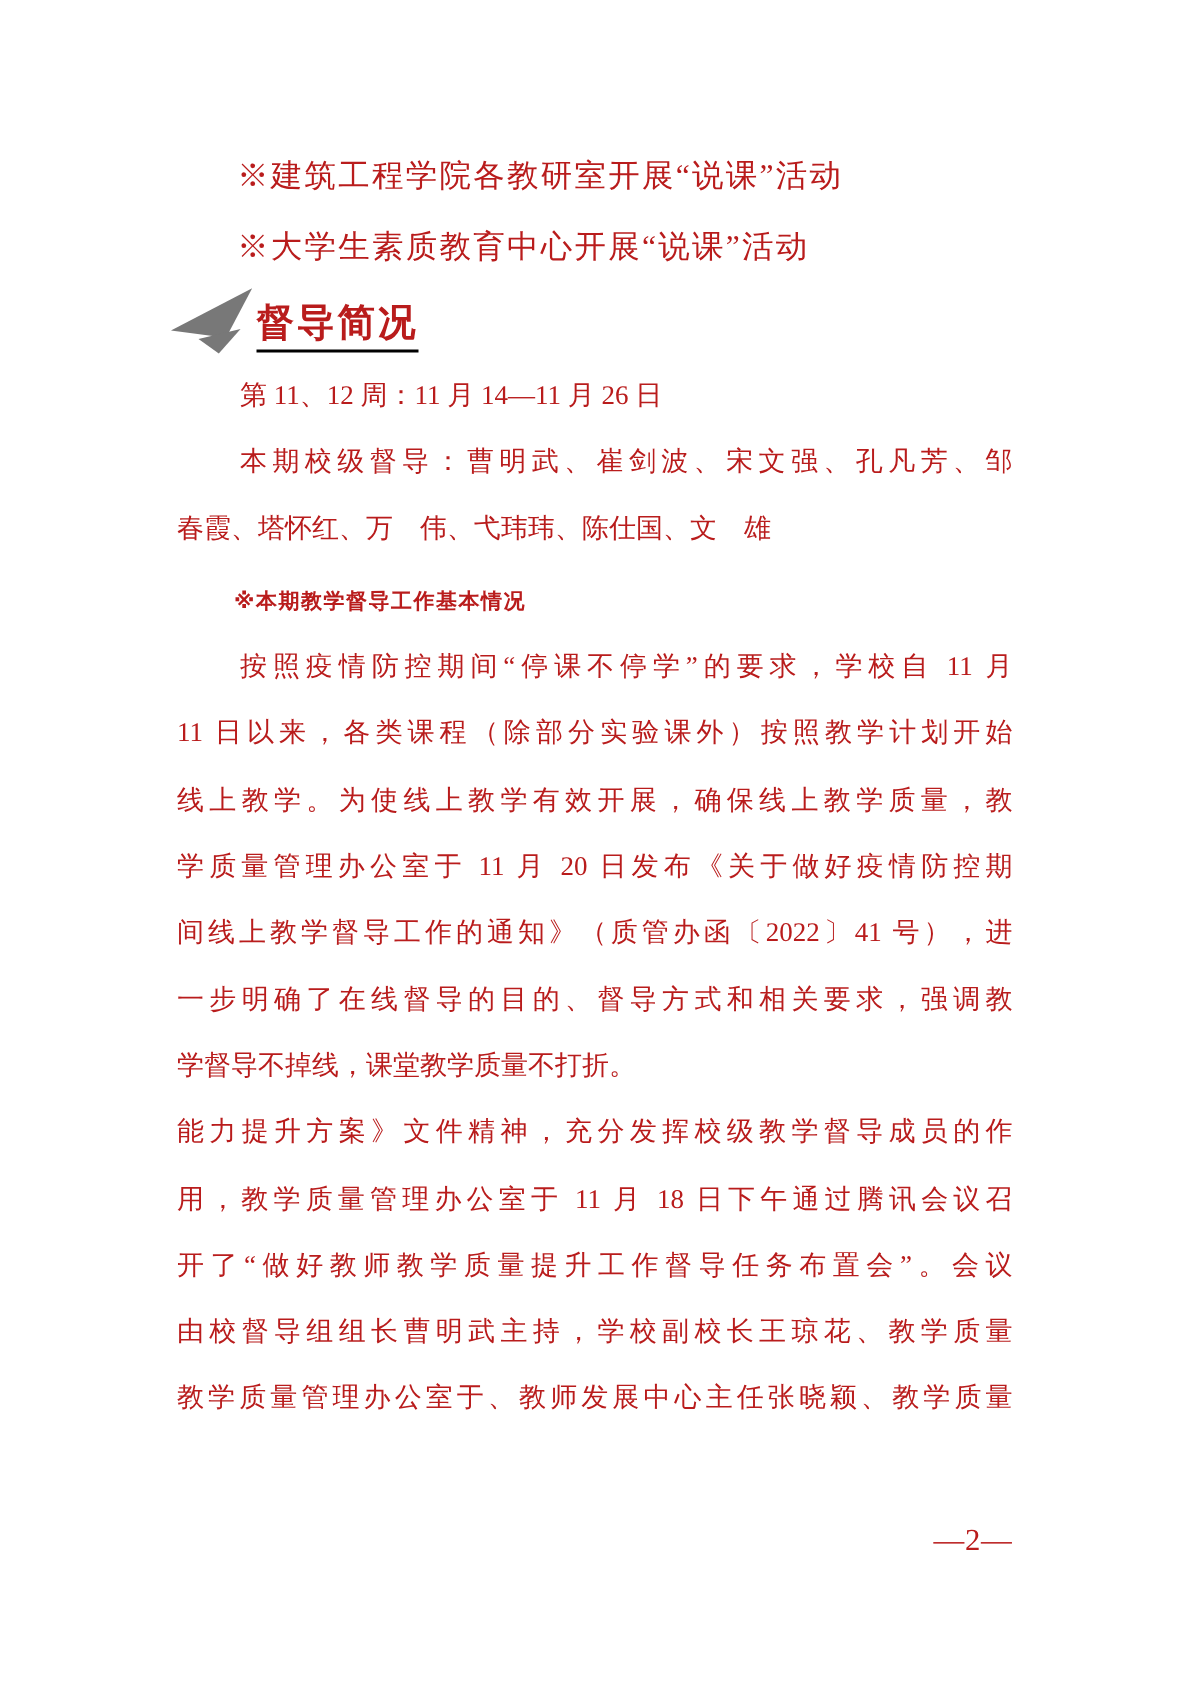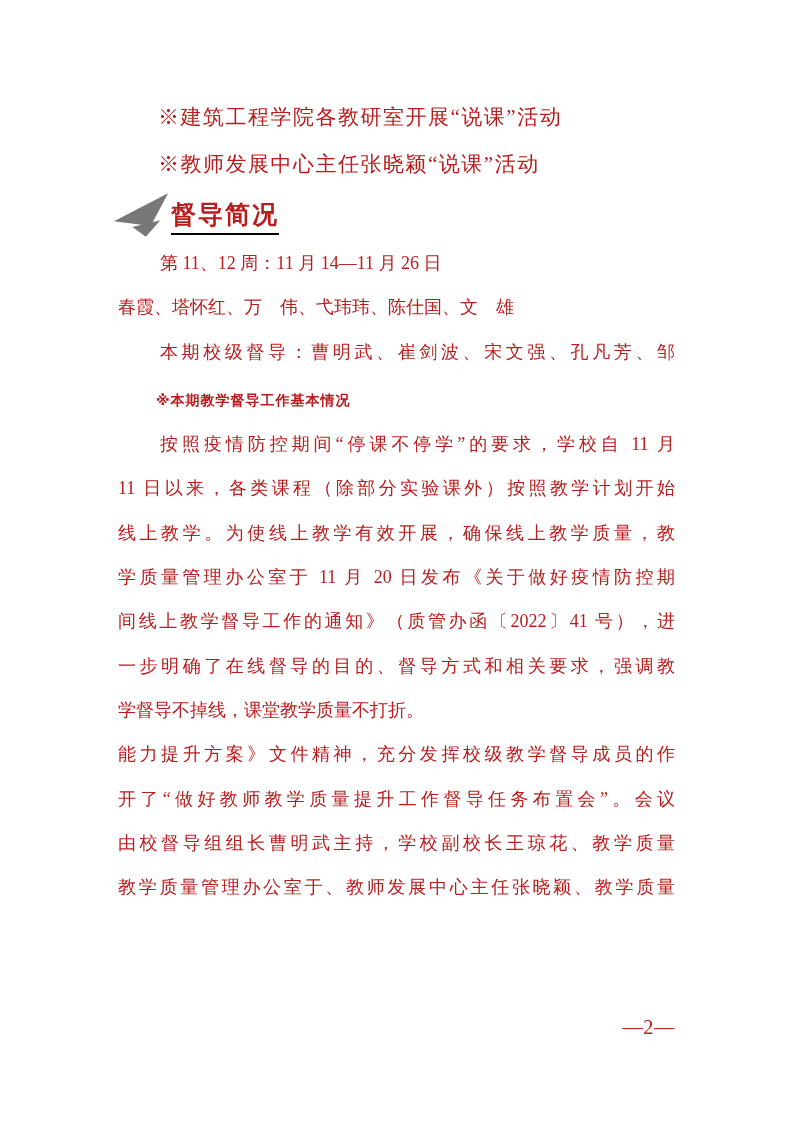--- a/index.html
+++ b/index.html
@@ -67,53 +67,54 @@
     letter-spacing: 0.5px;
   }
 </style>
 </head>
 <body>
 
 <div class="page">
   <div class="content">
 
     <div class="topic-line">※建筑工程学院各教研室开展“说课”活动</div>
-    <div class="topic-line">※教师发展中心主任张晓颖“说课”活动</div>
+    <div class="topic-line">※大学生素质教育中心开展“说课”活动</div>
 
     <div class="section-header">
       <span>
         <svg class="plane-icon" viewBox="0 0 60 48" xmlns="http://www.w3.org/2000/svg">
           <polygon points="1,31 57,2 39,36" fill="#787878"></polygon>
           <polygon points="20,37 49,30 34,47" fill="#787878"></polygon>
         </svg>
       </span>
       <span class="section-title">督导简况</span>
     </div>
 
     <div class="body-line indent end">第 11、12 周：11 月 14—11 月 26 日</div>
 
     <div class="para">
+      <div class="body-line indent">本期校级督导：曹明武、崔剑波、宋文强、孔凡芳、邹</div>
       <div class="body-line end">春霞、塔怀红、万　伟、弋玮玮、陈仕国、文　雄</div>
-      <div class="body-line indent">本期校级督导：曹明武、崔剑波、宋文强、孔凡芳、邹</div>
     </div>
 
     <div class="subsection-title">※本期教学督导工作基本情况</div>
 
     <div class="para">
       <div class="body-line indent">按照疫情防控期间“停课不停学”的要求，学校自 11 月</div>
       <div class="body-line">11 日以来，各类课程（除部分实验课外）按照教学计划开始</div>
       <div class="body-line">线上教学。为使线上教学有效开展，确保线上教学质量，教</div>
       <div class="body-line">学质量管理办公室于 11 月 20 日发布《关于做好疫情防控期</div>
       <div class="body-line">间线上教学督导工作的通知》（质管办函〔2022〕41 号），进</div>
       <div class="body-line">一步明确了在线督导的目的、督导方式和相关要求，强调教</div>
       <div class="body-line end">学督导不掉线，课堂教学质量不打折。</div>
     </div>
 
     <div class="para">
       <div class="body-line">能力提升方案》文件精神，充分发挥校级教学督导成员的作</div>
+      <div class="body-line">用，教学质量管理办公室于 11 月 18 日下午通过腾讯会议召</div>
       <div class="body-line">开了“做好教师教学质量提升工作督导任务布置会”。会议</div>
       <div class="body-line">由校督导组组长曹明武主持，学校副校长王琼花、教学质量</div>
       <div class="body-line">教学质量管理办公室于、教师发展中心主任张晓颖、教学质量</div>
     </div>
 
   </div>
 
   <div class="page-number">—2—</div>
 </div>
 

